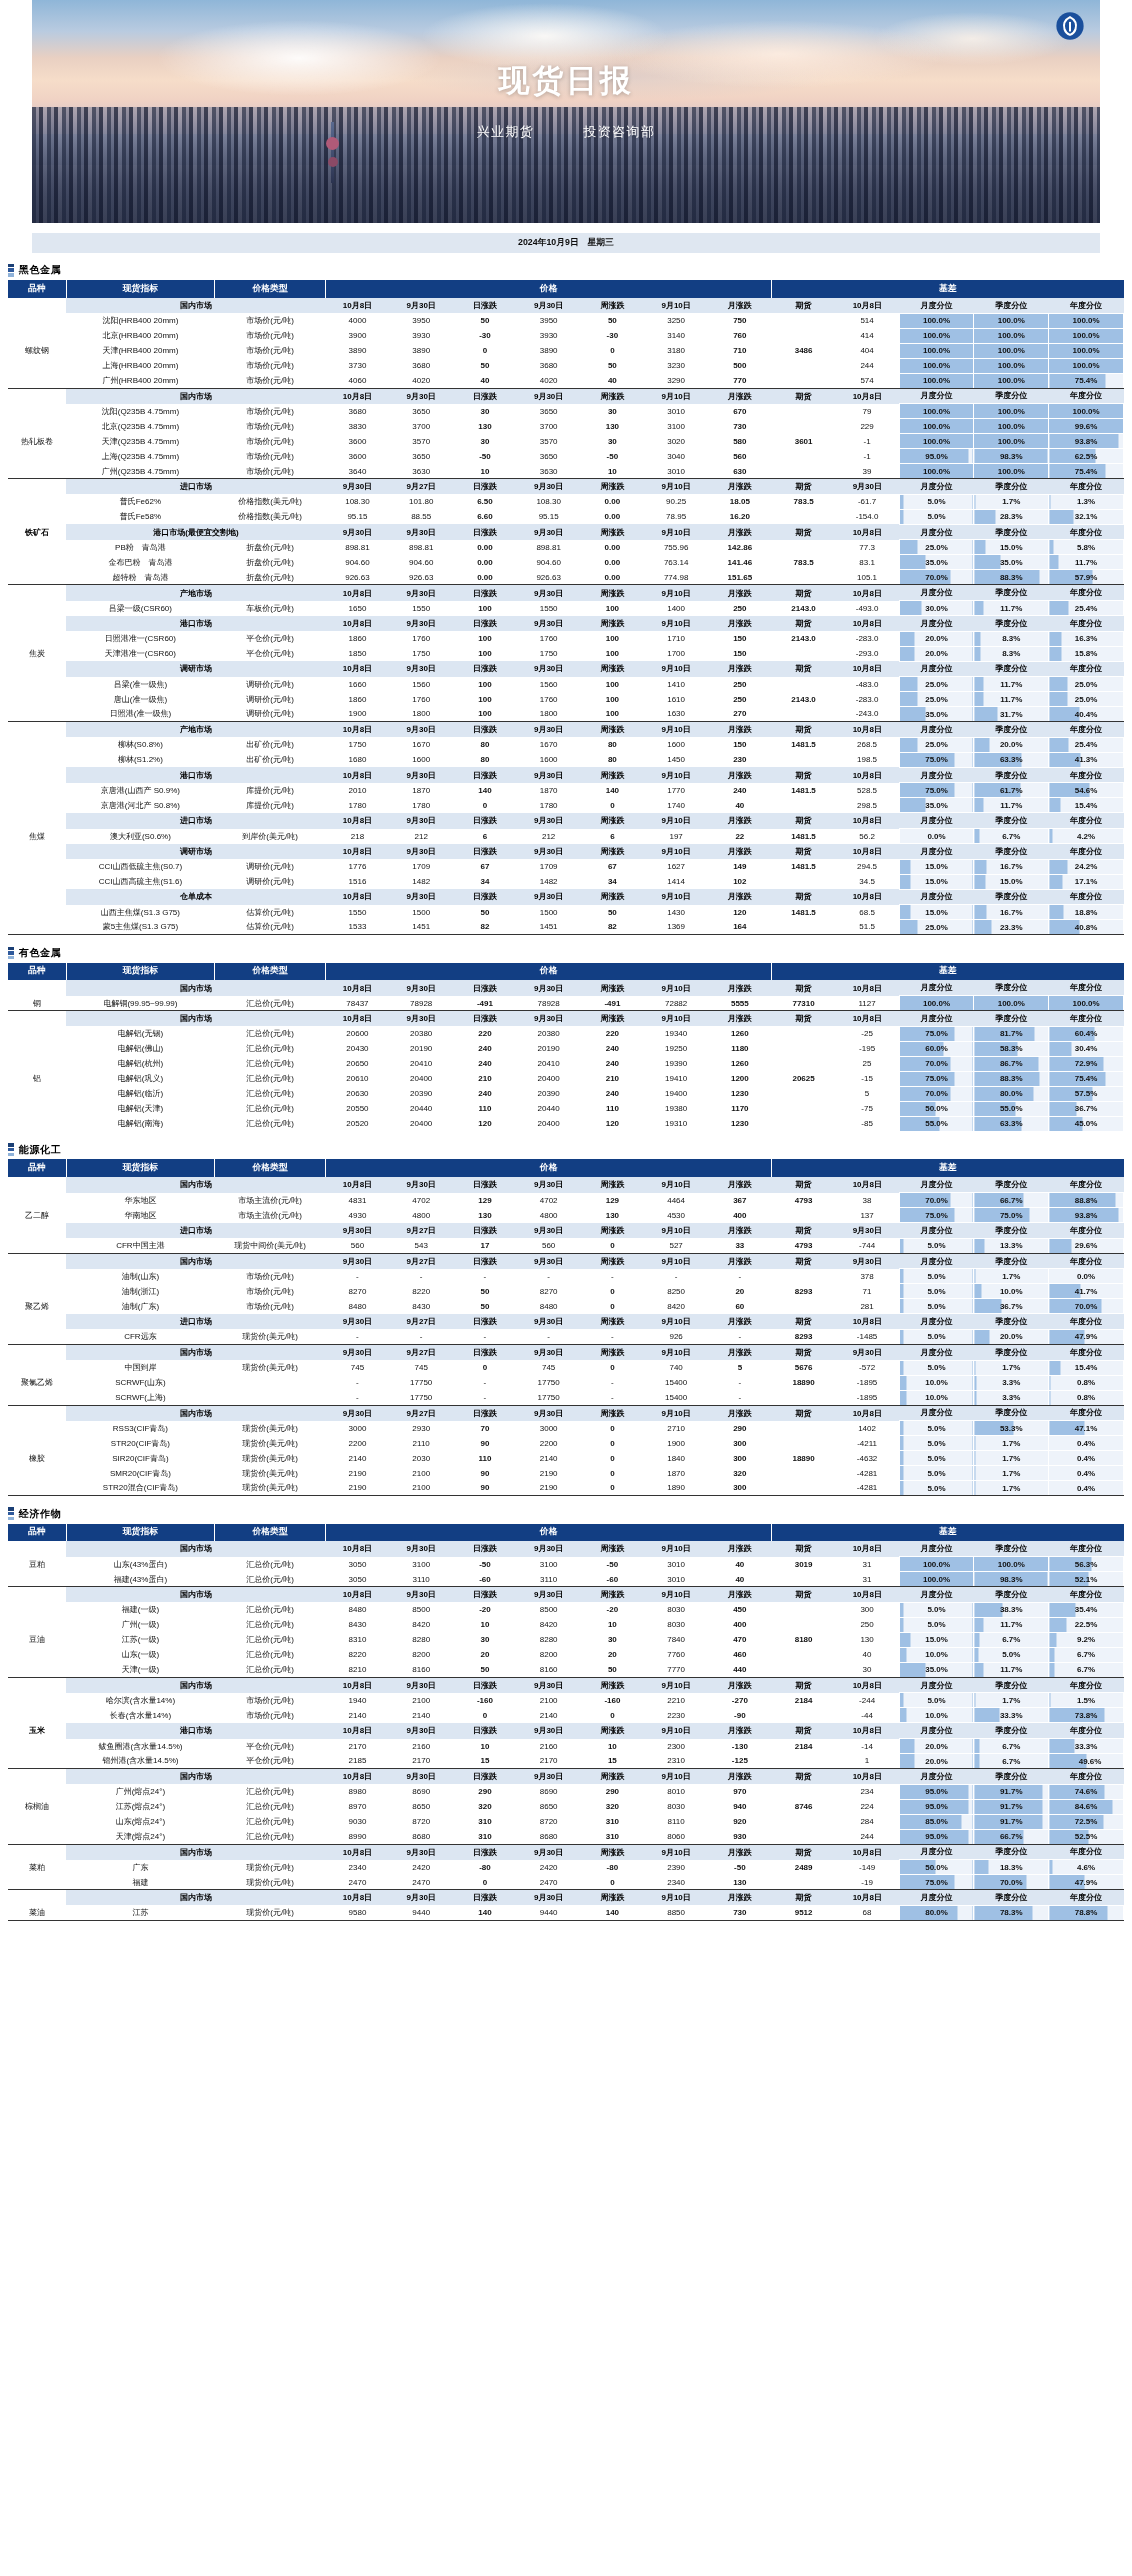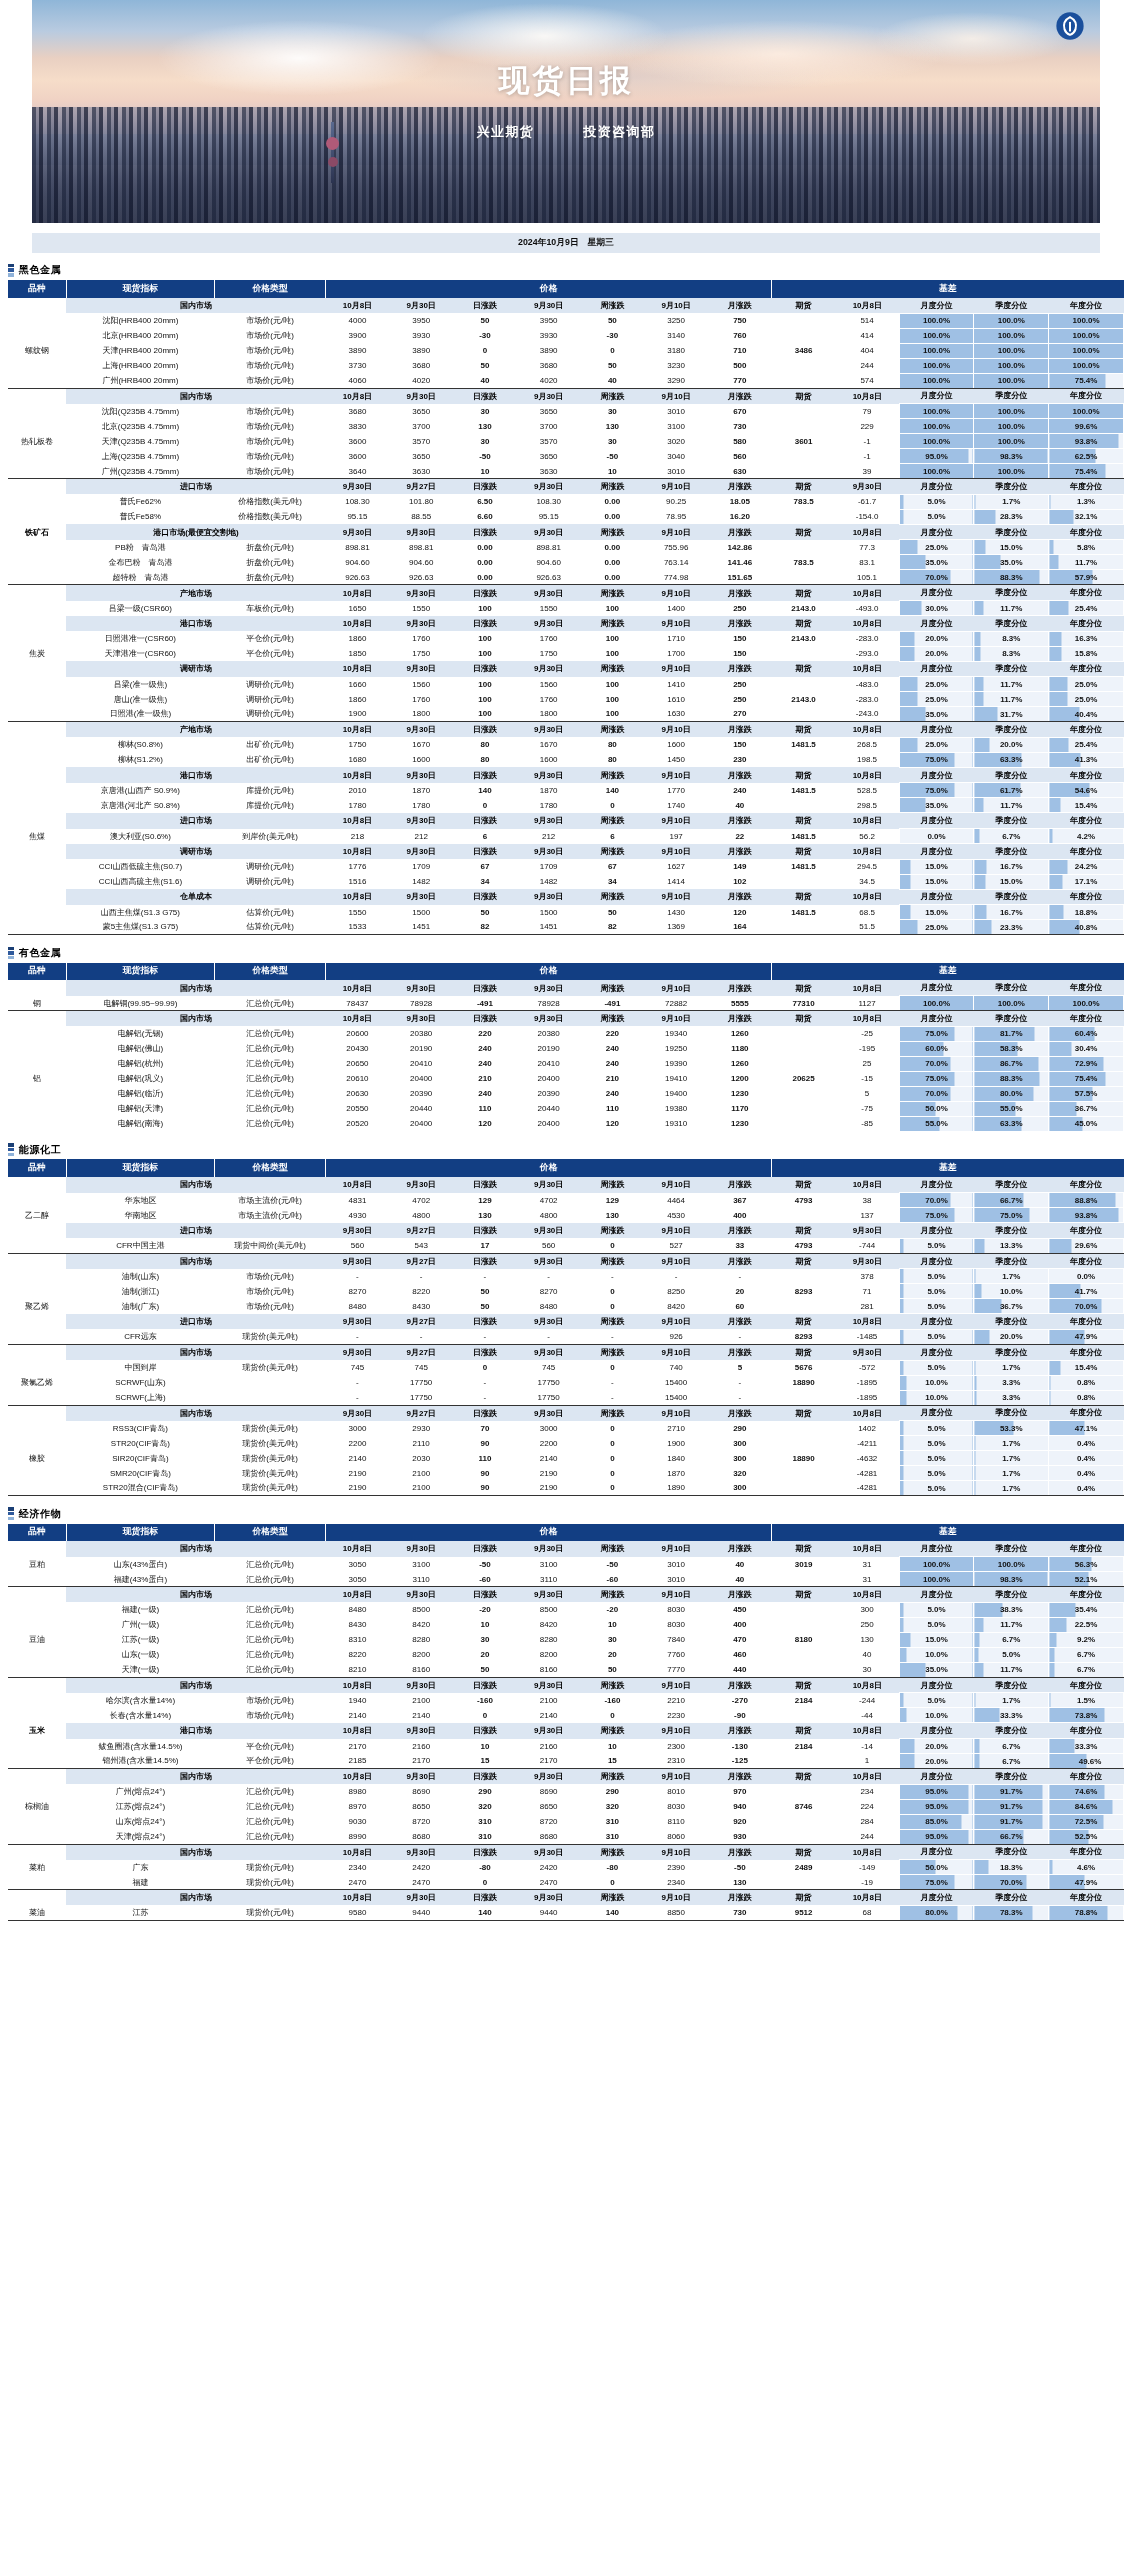--- a/index.html
+++ b/index.html
@@ -53,21 +53,21 @@
   }
   .tower:before{content:"";position:absolute;left:-4.7px;top:15px;width:13px;height:13px;border-radius:50%;background:#b05a78;}
   .tower:after{content:"";position:absolute;left:-3.4px;top:35px;width:10px;height:10px;border-radius:50%;background:#8b4a66;}
   .hero-title {
     position:absolute; left:0; right:0; top:60px; text-align:center;
     font-size:31px; font-weight:bold; color:#ffffff; letter-spacing:2.7px;
     text-shadow:0 1.4px 4px rgba(0,0,0,.25);
   }
   .hero-sub {
     position:absolute; left:0; right:0; top:123px; text-align:center;
-    font-size:13px; font-weight:bold; color:#ffffff; letter-spacing:1.4px;
+    font-size:13px; font-weight:normal; color:#ffffff; letter-spacing:1.4px;
     text-shadow:0 0.7px 2.7px rgba(0,0,0,.3);
   }
   .hero-sub .gap { display:inline-block; width:39px; }
   .logo {
     position:absolute; right:15px; top:10.8px; width:30px; height:30px;
   }
 
   
   .datebar {
     margin:9.5px 32px 0 32px; height:20px;

